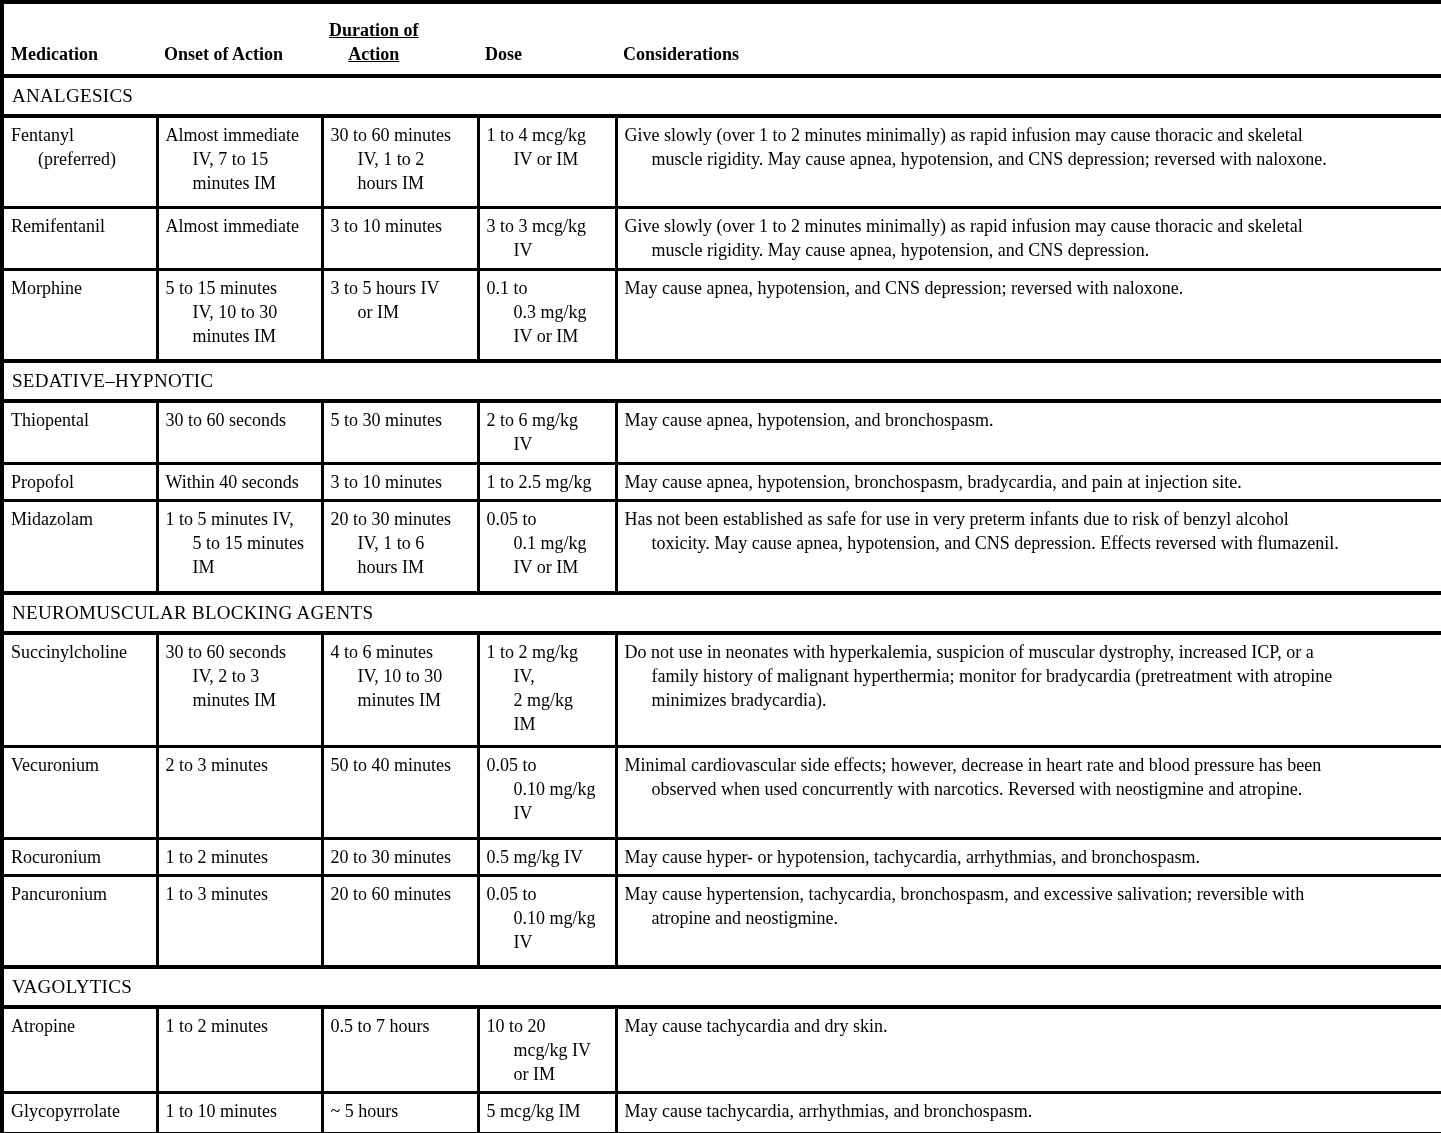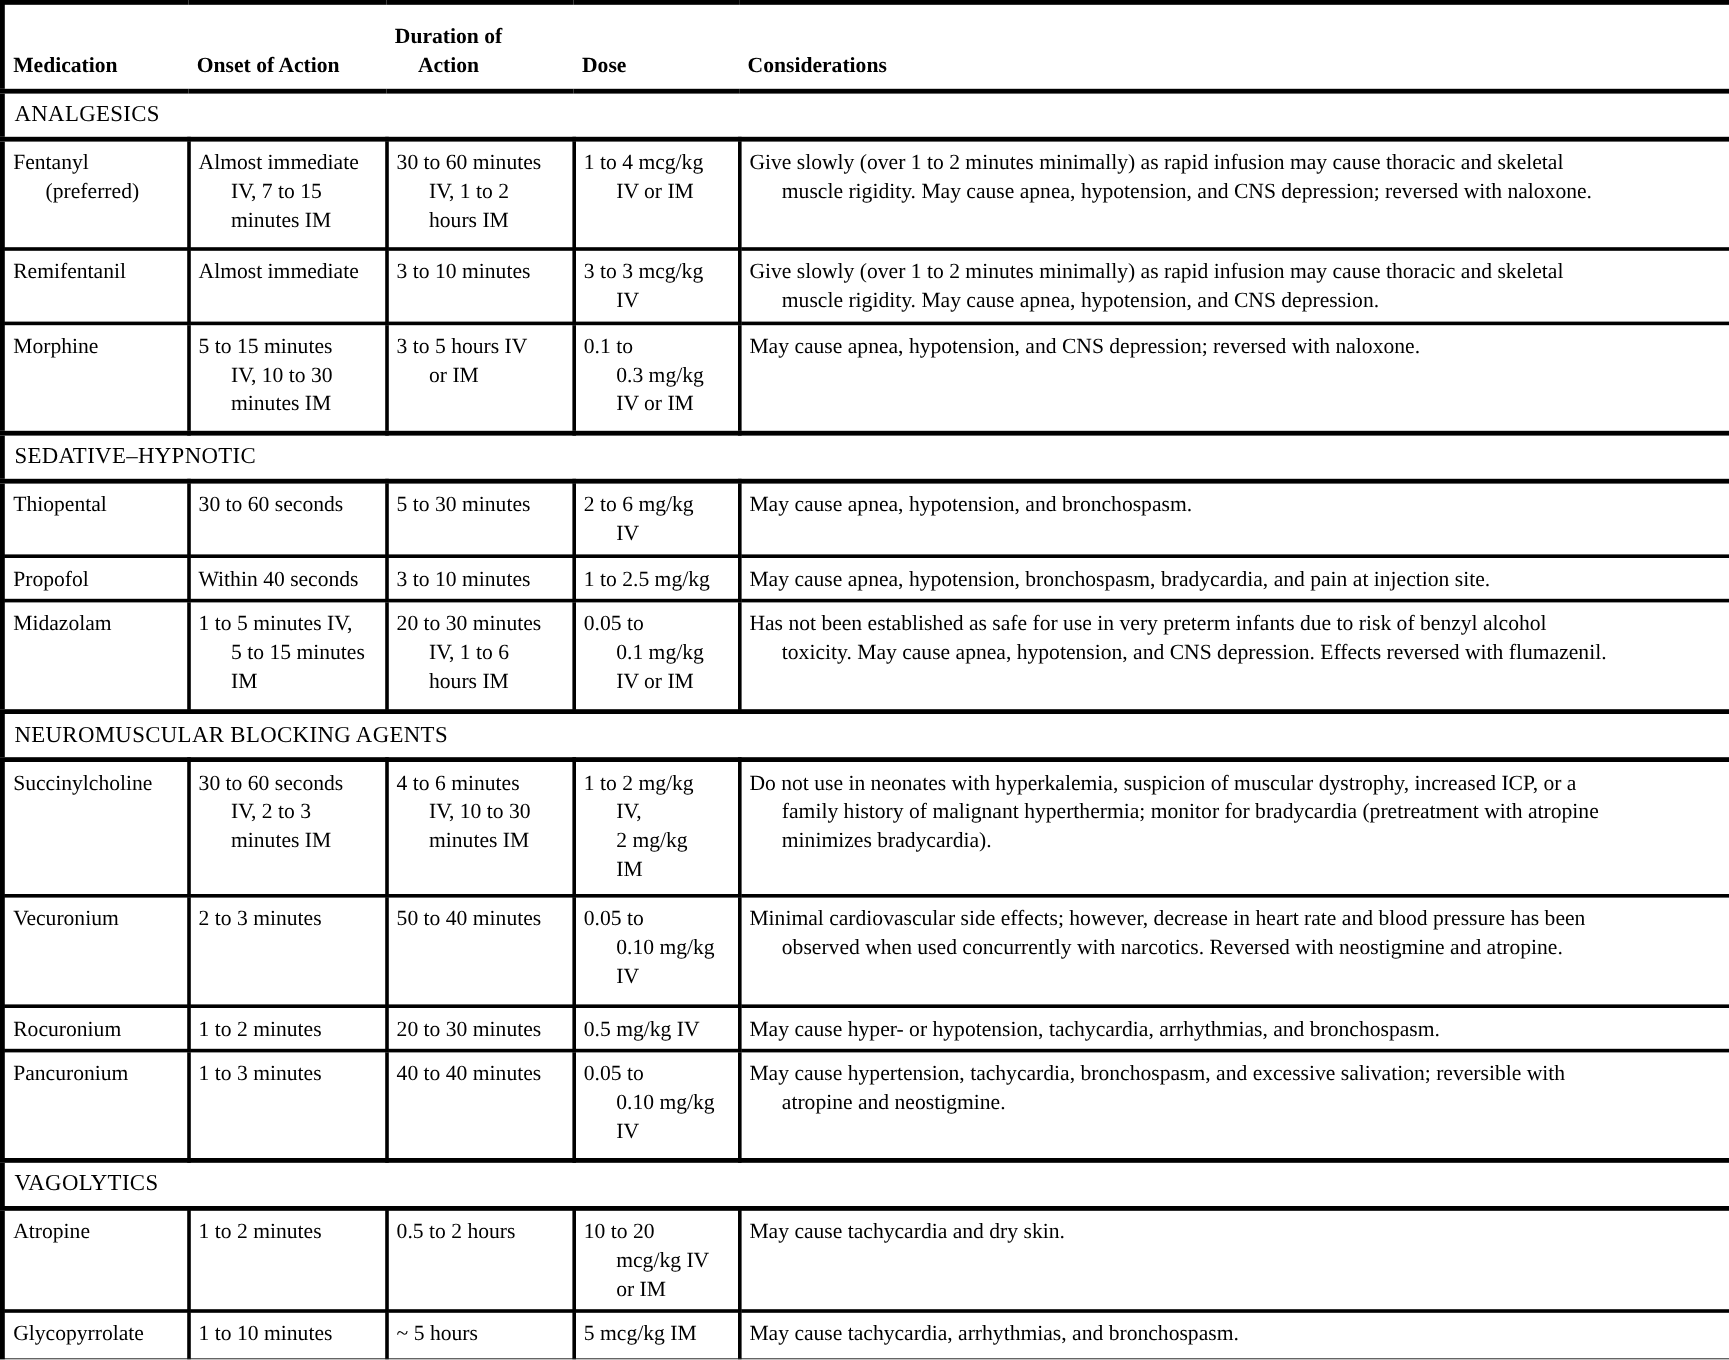--- a/index.html
+++ b/index.html
@@ -36,20 +36,21 @@
     text-align: left;
     vertical-align: bottom;
     padding: 4px 6px 8px 7px;
     border: none;
     border-bottom: 4px solid #000000;
   }
   thead th .hdr-center-block {
     display: inline-block;
     text-align: center;
     white-space: pre-line;
+    text-decoration: underline;
   }
   tbody td {
     border: 3px solid #000000;
     padding: 5px 8px 5px 34px;
     text-indent: -27px;
   }
   tr.section-row td {
     border-top: 4px solid #000000;
     border-bottom: 4px solid #000000;
     padding: 6px 8px 6px 8px;
@@ -185,34 +186,34 @@
         <tr style="height: 36px;">
           <td class="c-medication">Rocuronium</td>
           <td class="c-onset">1 to 2 minutes</td>
           <td class="c-duration">20 to 30 minutes</td>
           <td class="c-dose">0.5 mg/kg IV</td>
           <td class="c-considerations">May cause hyper- or hypotension, tachycardia, arrhythmias, and bronchospasm.</td>
         </tr>
         <tr style="height: 92px;">
           <td class="c-medication">Pancuronium</td>
           <td class="c-onset">1 to 3 minutes</td>
-          <td class="c-duration">40 to 40 minutes</td>
+          <td class="c-duration">20 to 60 minutes</td>
           <td class="c-dose">0.05 to
 0.10 mg/kg
 IV</td>
           <td class="c-considerations">May cause hypertension, tachycardia, bronchospasm, and excessive salivation; reversible with
 atropine and neostigmine.</td>
         </tr>
         <tr class="section-row" style="height: 38px;">
           <td colspan="5">VAGOLYTICS</td>
         </tr>
         <tr style="height: 85px;">
           <td class="c-medication">Atropine</td>
           <td class="c-onset">1 to 2 minutes</td>
-          <td class="c-duration">0.5 to 2 hours</td>
+          <td class="c-duration">0.5 to 7 hours</td>
           <td class="c-dose">10 to 20
 mcg/kg IV
 or IM</td>
           <td class="c-considerations">May cause tachycardia and dry skin.</td>
         </tr>
         <tr style="height: 41px;">
           <td class="c-medication">Glycopyrrolate</td>
           <td class="c-onset">1 to 10 minutes</td>
           <td class="c-duration">~ 5 hours</td>
           <td class="c-dose">5 mcg/kg IM</td>

